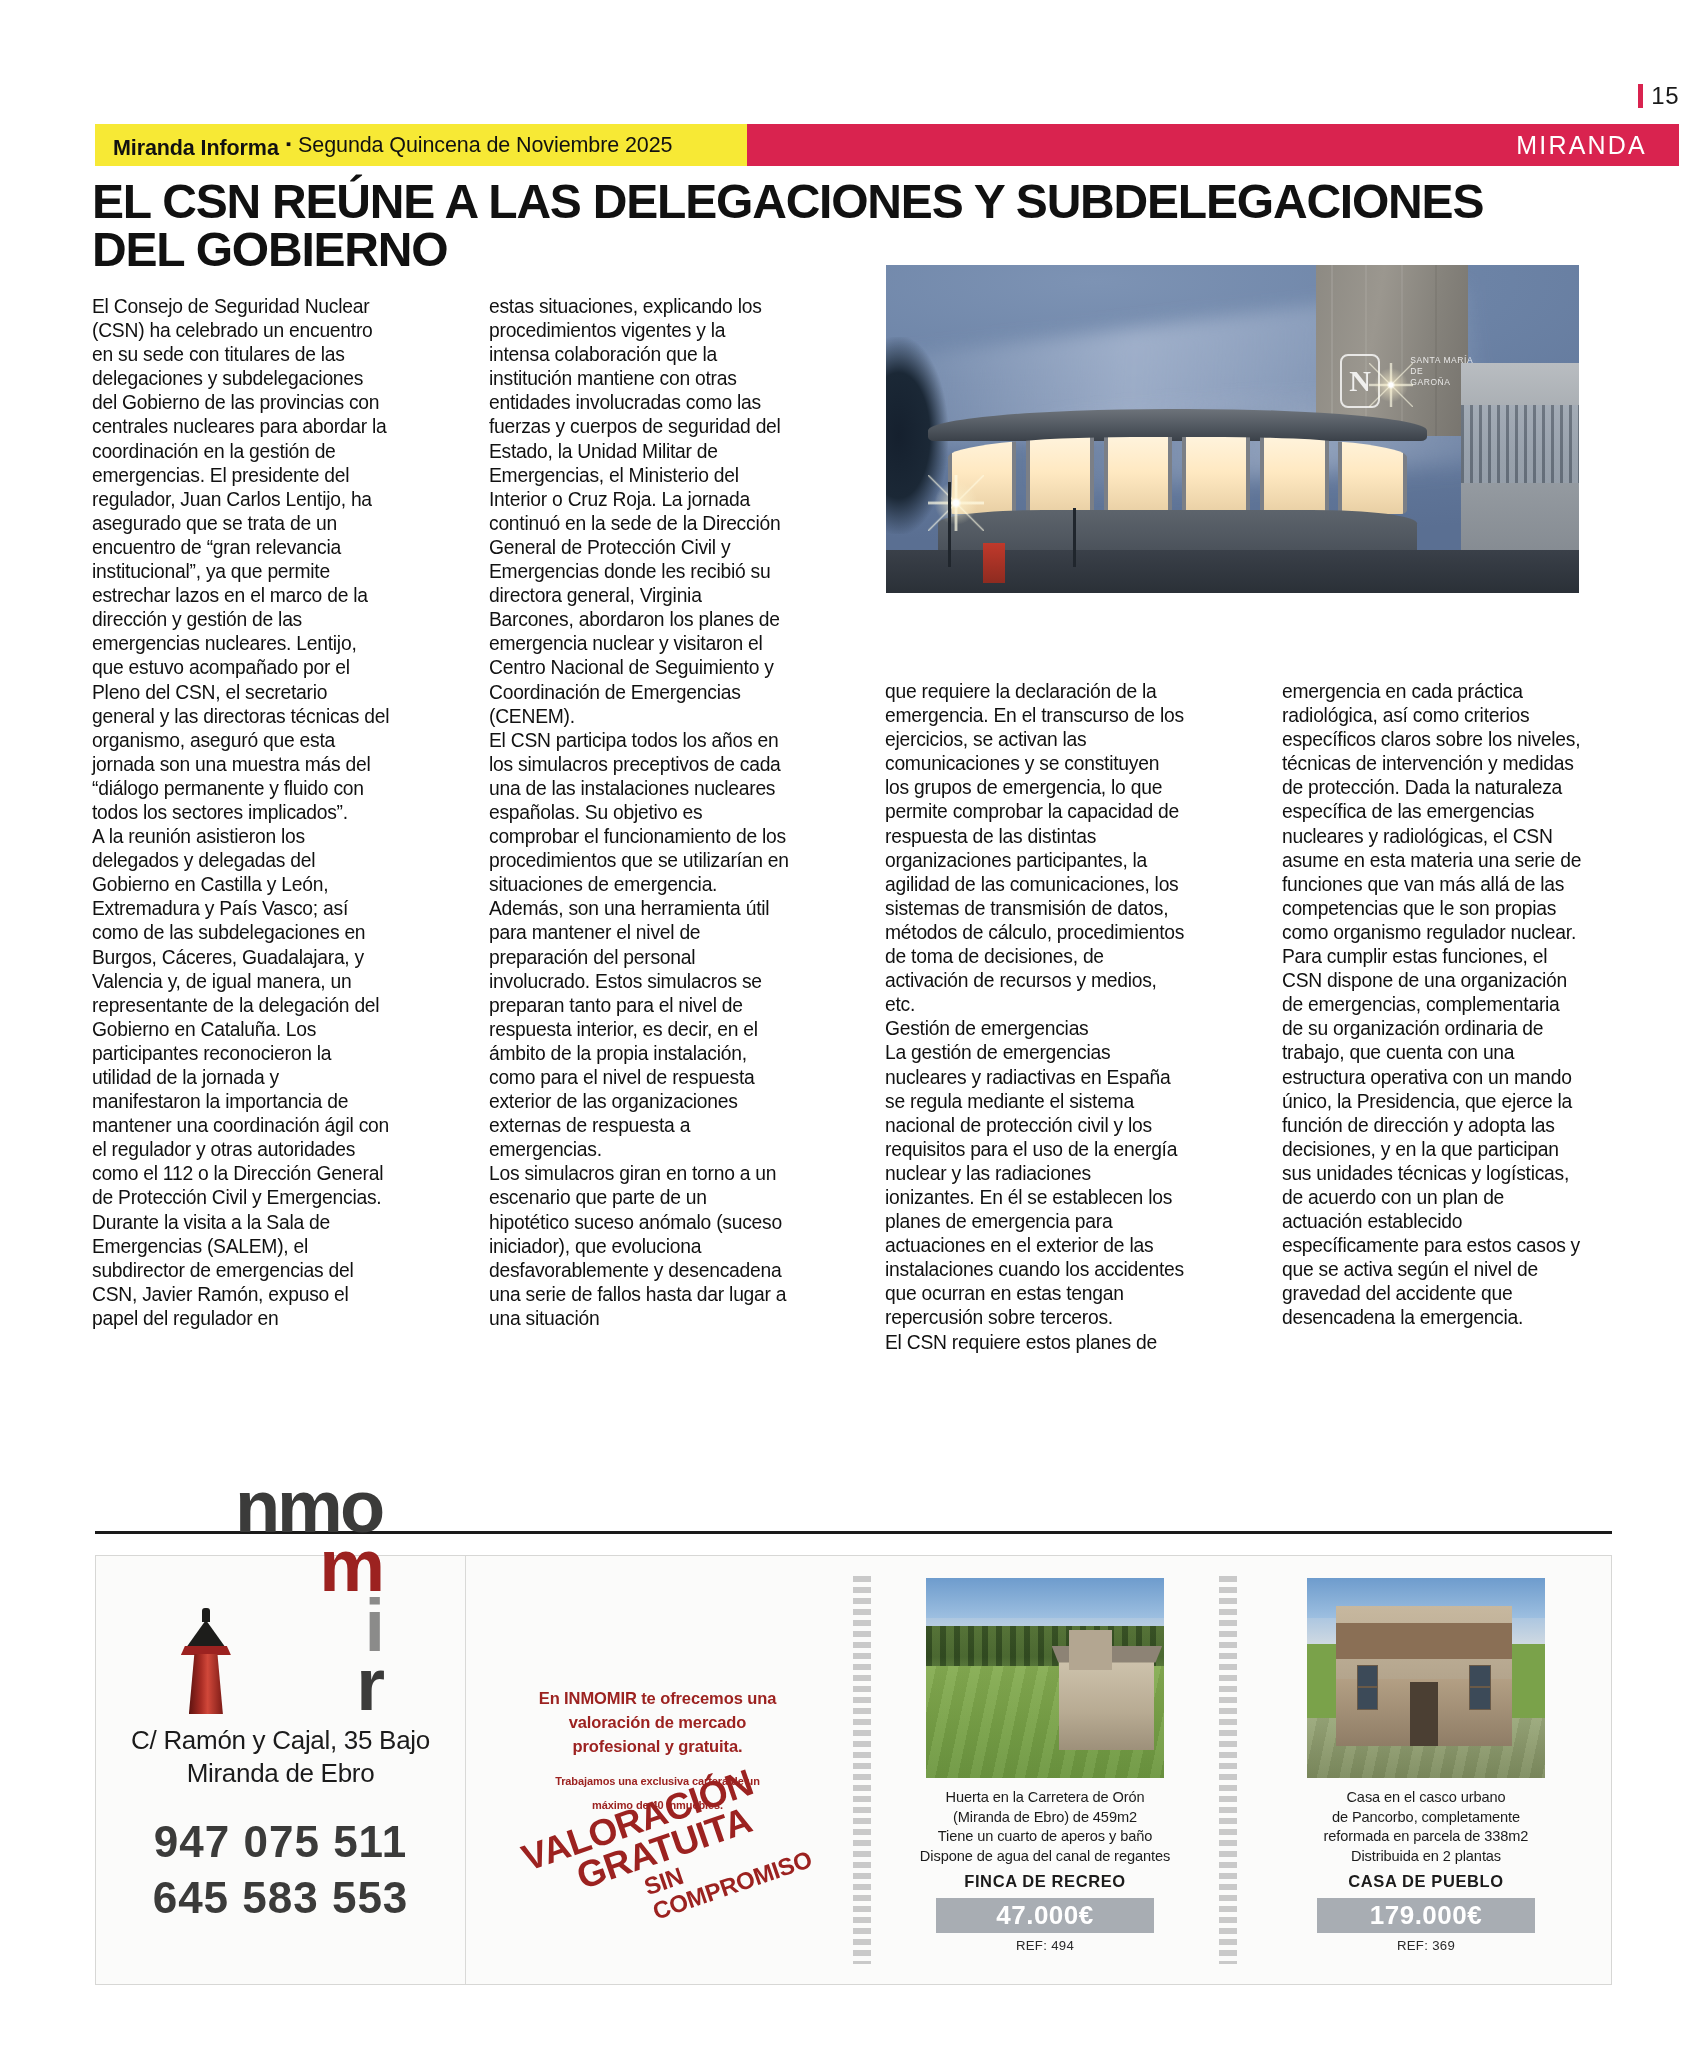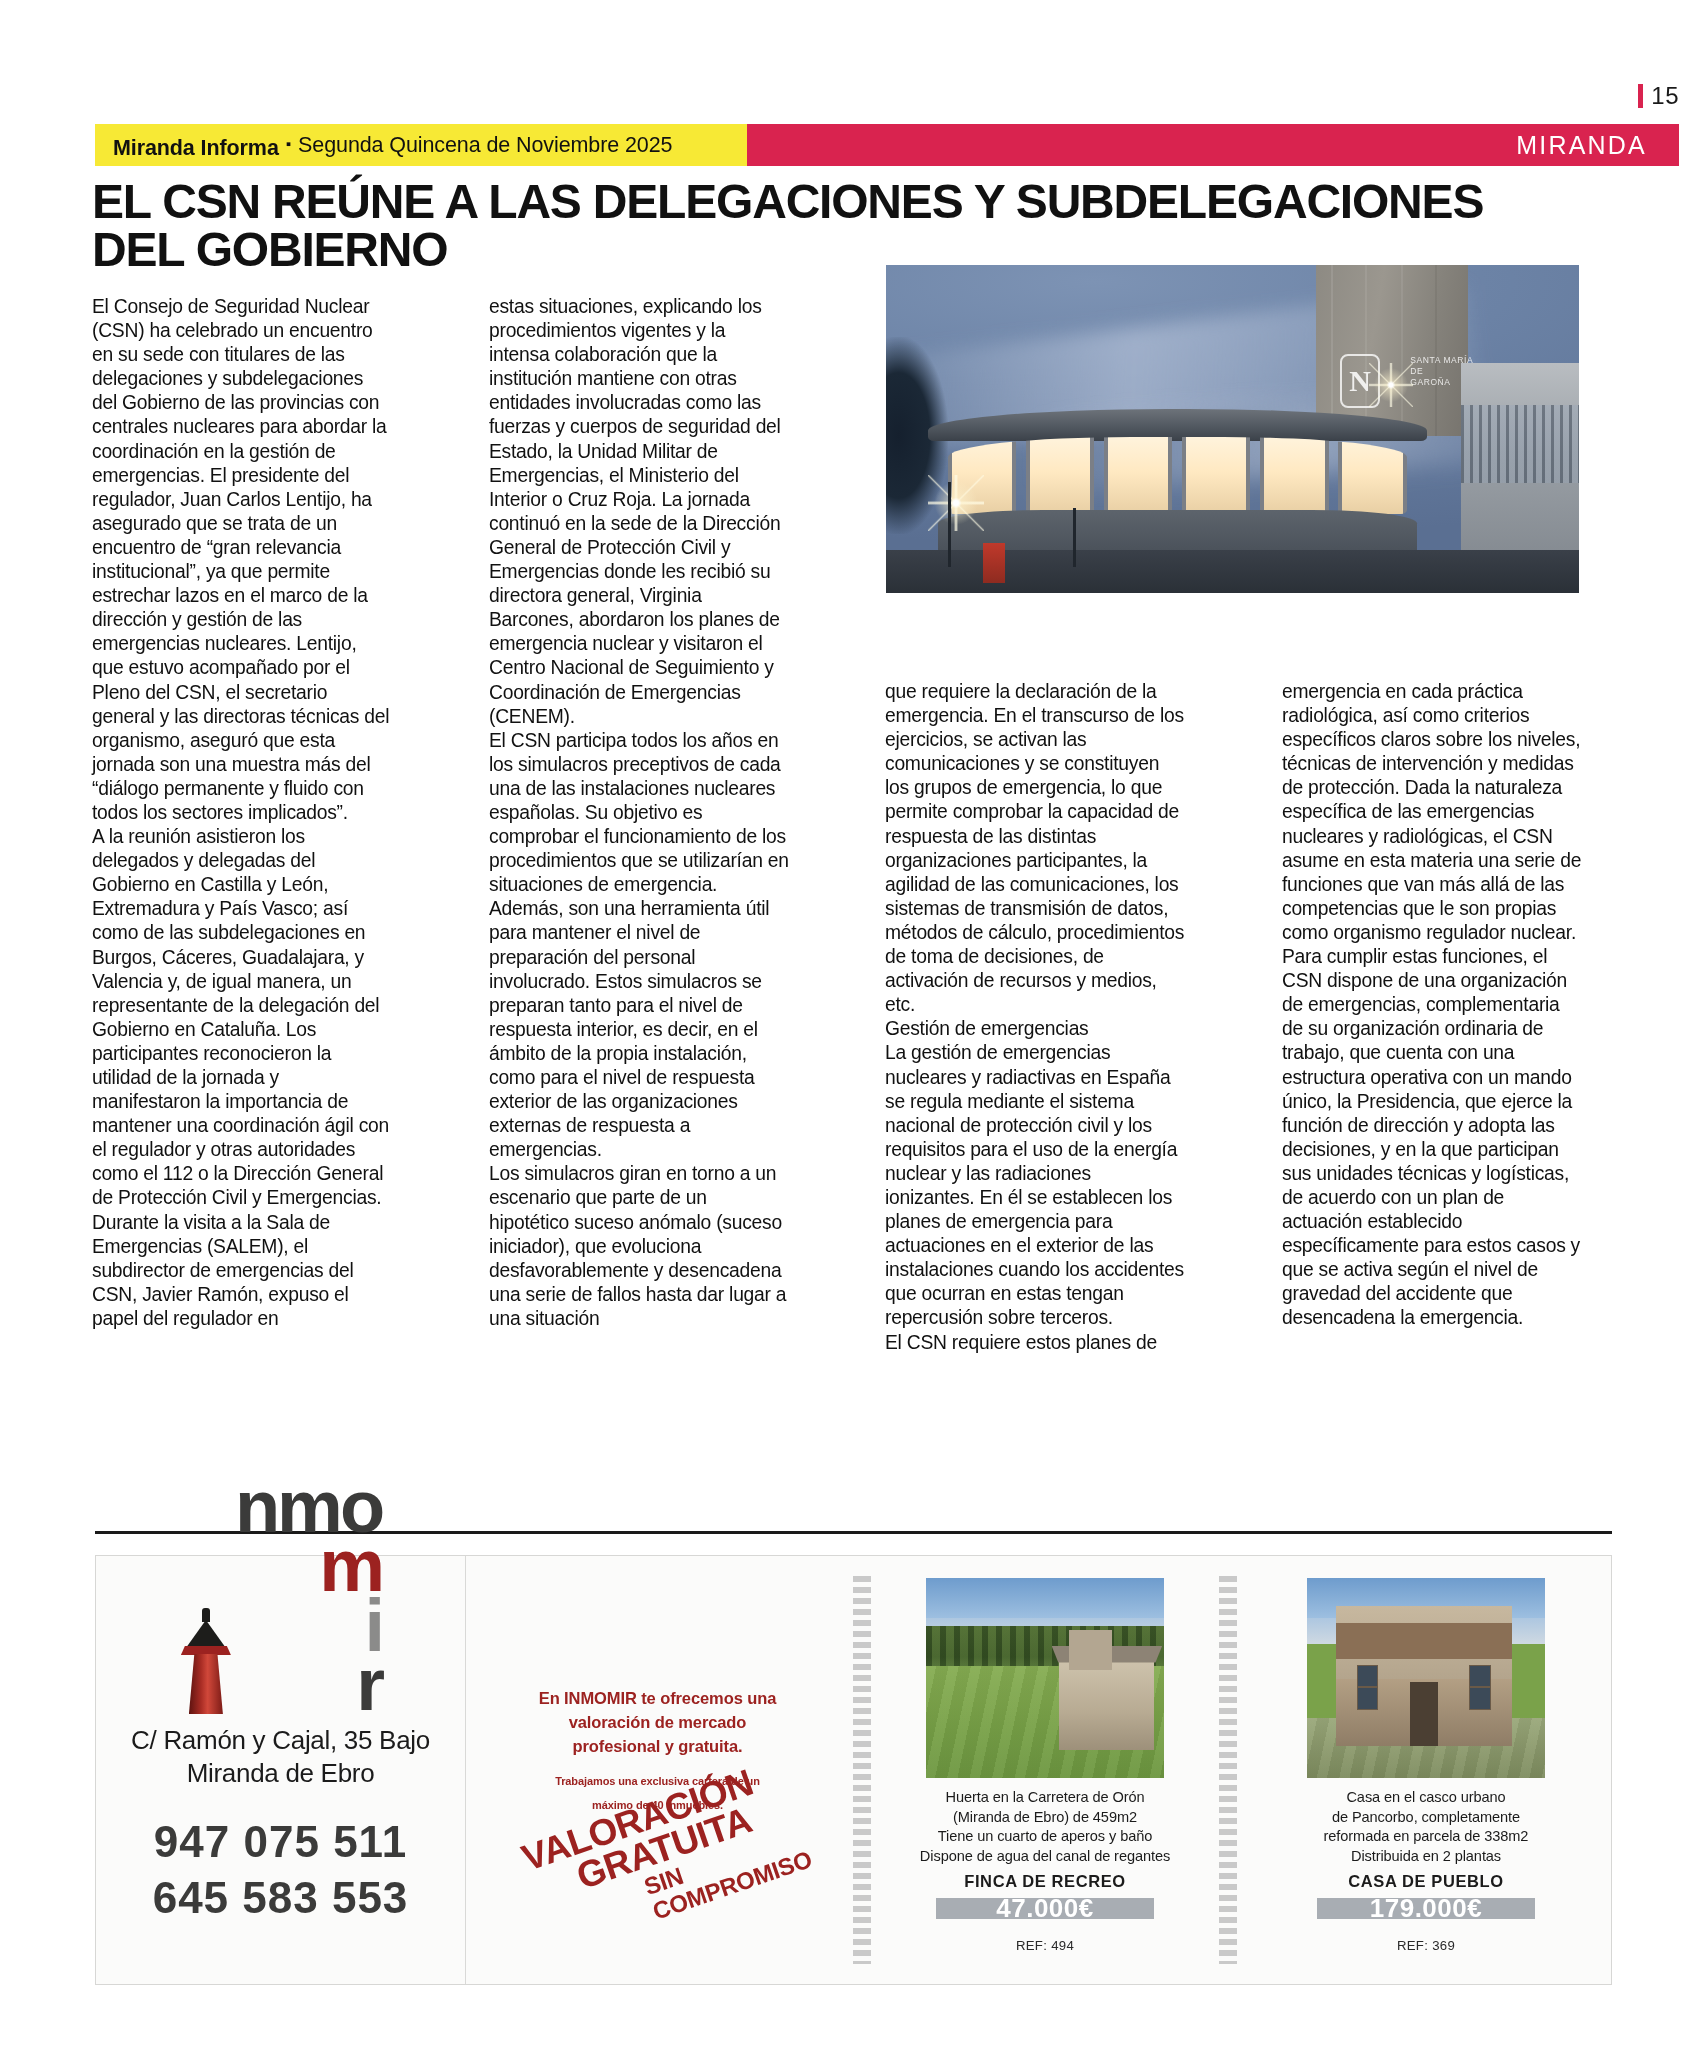--- a/index.html
+++ b/index.html
@@ -371,21 +371,21 @@
     text-align:center; font-size:14.6px; line-height:19.5px;
     color:#1b1b1b; letter-spacing:-.1px;
   }
   .prop-cat{
     position:absolute; left:8px; right:8px; top:316px;
     text-align:center; font-size:16.5px; font-weight:700;
     color:#1b1b1b; letter-spacing:.6px;
   }
   .prop-price{
     position:absolute; left:50%; transform:translateX(-50%);
-    top:342px; width:218px; height:21px;
+    top:342px; width:218px; height:35px;
     background:#a8adb3;
     display:flex; align-items:center; justify-content:center;
     color:#ffffff; font-size:26px; font-weight:800; letter-spacing:.5px;
   }
   .prop-ref{
     position:absolute; left:8px; right:8px; top:382px;
     text-align:center; font-size:13.2px; color:#2a2a2a; letter-spacing:.3px;
   }
 </style>
 </head>

